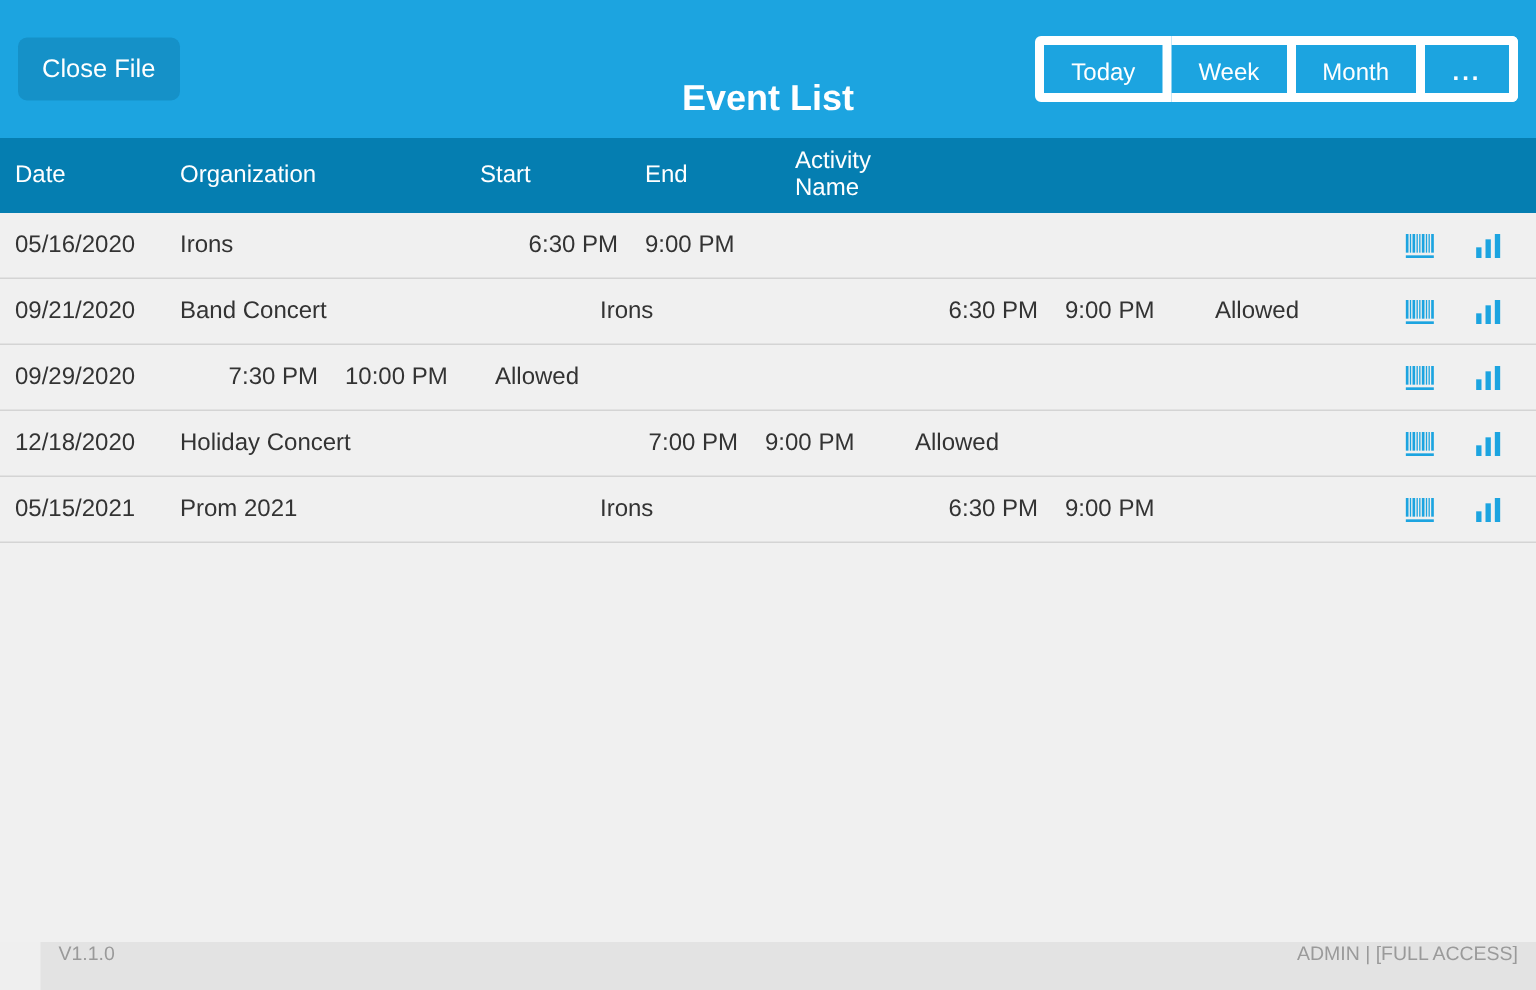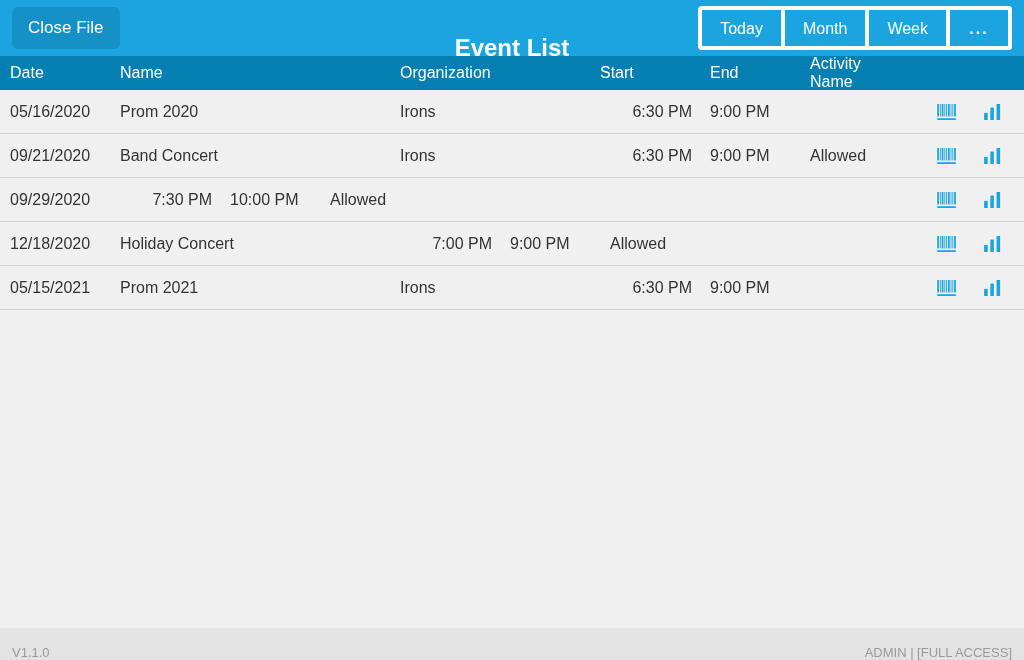--- a/index.html
+++ b/index.html
@@ -10,21 +10,21 @@
     background: #efefef;
     overflow: hidden;
   }
   .app {
     display: flex;
     flex-direction: column;
     height: 100%;
   }
   .header {
     background: #1ca4e0;
-    height: 56px;
+    height: 92px;
     display: flex;
     align-items: center;
     padding: 0 12px;
     position: relative;
   }
   .close-btn {
     background: #1591c8;
     color: #ffffff;
     border: none;
     border-radius: 6px;
@@ -42,37 +42,37 @@
     font-weight: 700;
     pointer-events: none;
     margin-top: 40px;
   }
   .seg-group {
     margin-left: auto;
     display: flex;
   }
   .seg-btn {
     background: transparent;
-    border: 4px solid #ffffff;
+    border: 6px solid #ffffff;
     color: #ffffff;
     font-size: 16px;
     padding: 10px 18px;
     cursor: pointer;
     min-width: 62px;
     height: 44px;
   }
   .seg-btn + .seg-btn { border-left: none; }
   .seg-btn:first-child { border-top-left-radius: 4px; border-bottom-left-radius: 4px; }
   .seg-btn:last-child  { border-top-right-radius: 4px; border-bottom-right-radius: 4px; }
   .seg-btn.dots { letter-spacing: 2px; font-weight: 700; }
 
   .colhead {
     background: #057eb1;
     color: #ffffff;
-    height: 34px;
+    height: 50px;
     display: flex;
     align-items: center;
     font-size: 16px;
     padding: 0 10px 0 10px;
   }
   .c-date   { width: 110px; flex: 0 0 110px; }
   .c-name   { width: 280px; flex: 0 0 280px; }
   .c-org    { width: 200px; flex: 0 0 200px; }
   .c-start  { width: 110px; flex: 0 0 110px; text-align: right; padding-right: 18px; }
   .c-end    { width: 100px; flex: 0 0 100px; }
@@ -99,57 +99,56 @@
     color: #1ca4e0;
     width: 22px; height: 22px;
     display: flex; align-items: center; justify-content: center;
   }
   .iconbtn svg { display:block; }
 
   .footer {
     height: 32px;
     background: #e3e3e3;
     display: flex;
-    align-items: flex-end;
+    align-items: flex-start;
     justify-content: space-between;
     padding: 0 12px;
     font-size: 13px;
     color: #9a9a9a;
+    margin-left: 27px;
   }
 </style>
 </head>
 <body>
 
 <div class="app">
 
   <div class="header">
     <button class="close-btn">Close File</button>
     <div class="title">Event List</div>
     <div class="seg-group">
       <button class="seg-btn">Today</button>
+      <button class="seg-btn">Week</button>
       <button class="seg-btn">Month</button>
-      <button class="seg-btn">Week</button>
       <button class="seg-btn dots">...</button>
     </div>
   </div>
 
   <div class="colhead">
     <div class="c-date">Date</div>
-    <div class="c-name">Name</div>
     <div class="c-org">Organization</div>
     <div class="c-start">Start</div>
     <div class="c-end">End</div>
     <div class="c-pass">Activity Name</div>
     <div class="c-act"></div>
   </div>
 
   <div class="rows" id="rows">
       <div class="row">
         <div class="c-date">05/16/2020</div>
-        <div class="c-name">Prom 2020</div>
         <div class="c-org">Irons</div>
         <div class="c-start">6:30 PM</div>
         <div class="c-end">9:00 PM</div>
         <div class="c-pass"></div>
         <div class="c-act">
           <button class="iconbtn">
             <svg viewBox="0 0 22 18" width="22" height="16">
               <rect x="0" y="0" width="2" height="14" fill="currentColor"></rect>
               <rect x="3" y="0" width="1" height="14" fill="currentColor"></rect>
               <rect x="5" y="0" width="2" height="14" fill="currentColor"></rect>

